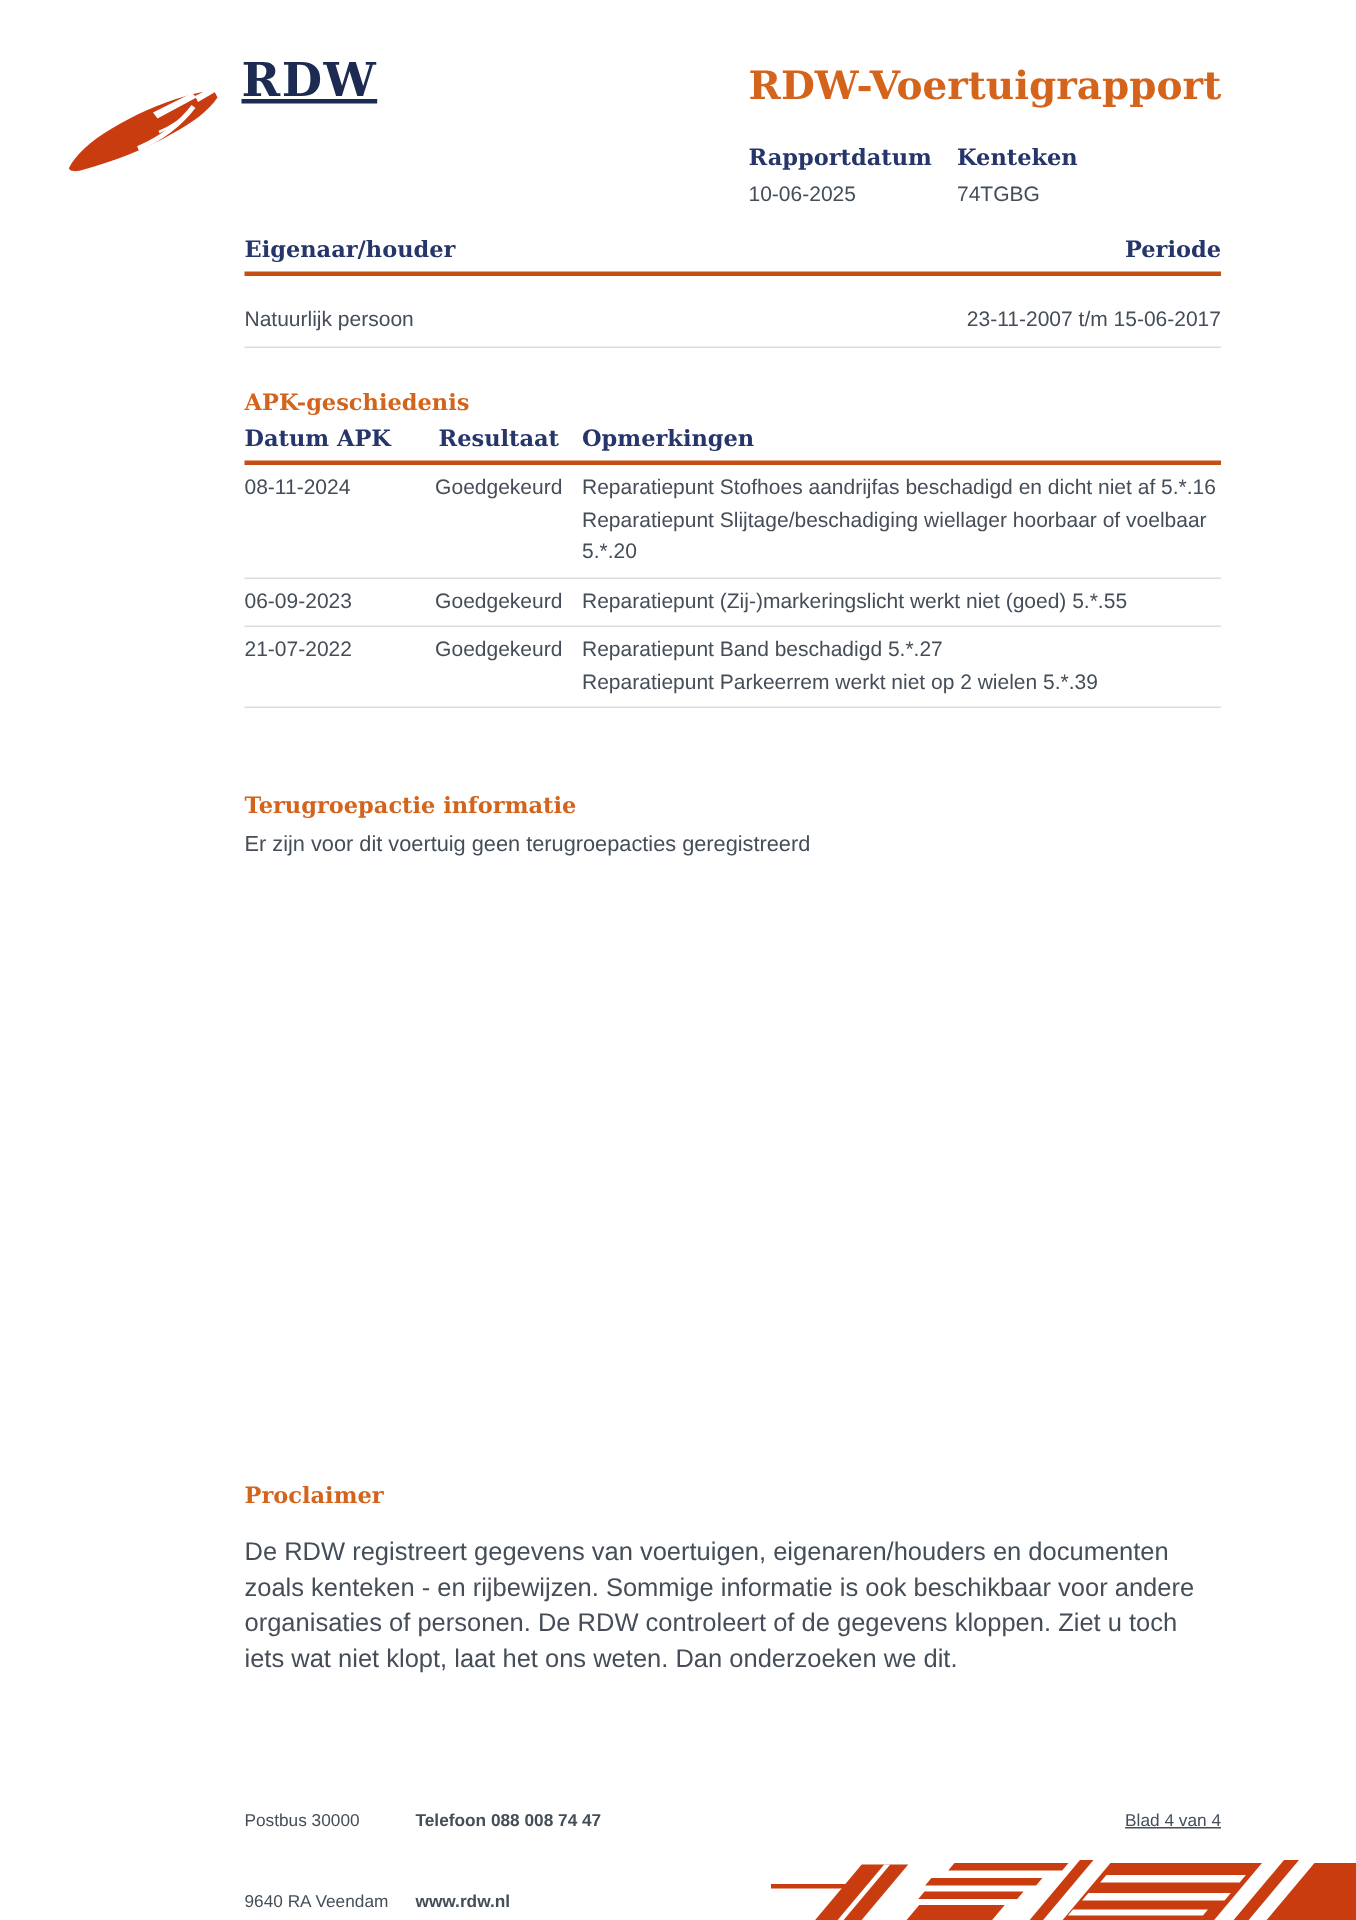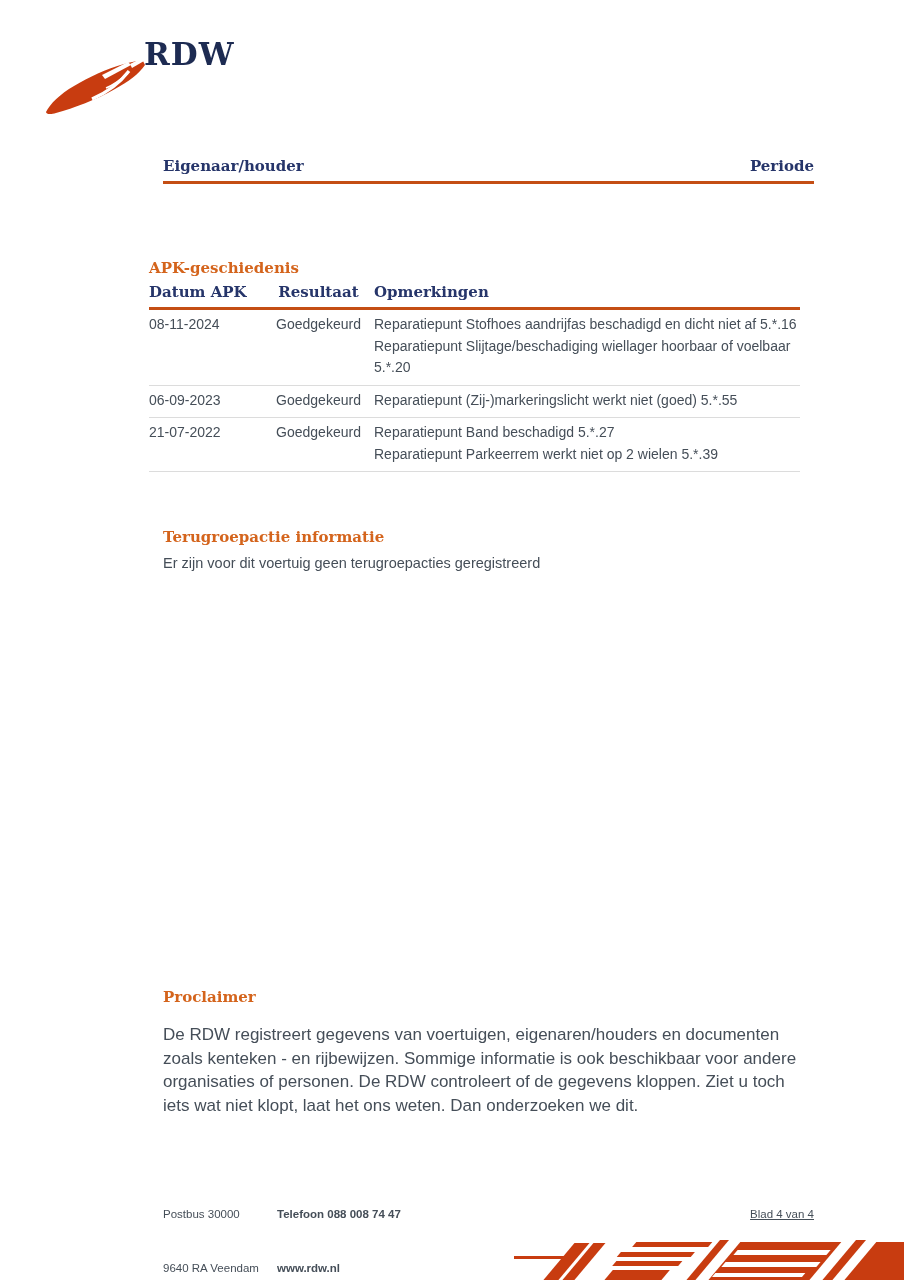--- a/index.html
+++ b/index.html
@@ -8,23 +8,23 @@
     position:relative; width:904px; height:1280px; margin:0 auto;
     background:#ffffff; overflow:hidden;
     font-family:"Liberation Sans", sans-serif;
     color:#454E58;
   }
   .serifhead { font-family:"DejaVu Serif", serif; font-weight:bold; }
 
   
   .logo-flag { position:absolute; left:44px; top:54px; width:106px; height:62px; }
   .logo-text {
-    position:absolute; left:144px; top:36px;
+    position:absolute; left:161px; top:36px;
     font-family:"DejaVu Serif", serif; font-weight:bold;
-    font-size:31px; color:#1D2B52; letter-spacing:1px;
+    font-size:31px; color:#1D2B52; letter-spacing:1px;text-decoration:underline;
   }
   .header-right { position:absolute; left:499px; top:42px; width:316px; }
   .doc-title { font-size:26px; color:#D4641C; line-height:32px; white-space:nowrap; }
   .meta-row { display:flex; margin-top:22px; }
   .meta-col { width:139px; }
   .meta-label { font-size:15px; color:#26356A; }
   .meta-value { font-size:14px; margin-top:7px; color:#454E58; }
 
   
   .owner-section { position:absolute; left:163px; top:157px; width:651px; }
@@ -33,21 +33,21 @@
     font-size:15px; color:#26356A;
     padding-bottom:6px; border-bottom:3px solid #C44E14;
   }
   .owner-row {
     display:flex; justify-content:space-between;
     font-size:14px; padding-top:20px; padding-bottom:11px;
     border-bottom:1px solid #DCDCDC;
   }
 
   
-  .apk-section { position:absolute; left:149px; top:259px; width:651px; }
+  .apk-section { position:absolute; left:163px; top:259px; width:651px; }
   .section-title-orange { font-size:15px; color:#D4641C; }
   .apk-head {
     display:flex; font-size:15px; color:#26356A;
     margin-top:3px; padding:3px 0 6px; border-bottom:3px solid #C44E14;
   }
   .col-datum { width:114px; flex:none; }
   .col-resultaat { width:111px; flex:none;text-align:center; }
   .col-opmerkingen { flex:1; min-width:0; }
   .apk-row {
     display:flex; font-size:14px; line-height:21.5px;
@@ -80,25 +80,42 @@
 
   <svg class="logo-flag" viewBox="0 0 106 62" xmlns="http://www.w3.org/2000/svg">
     <path fill="#C83C10" d="M2,58 C6,50 16,40 30,32 C45,23 62,15 80,10 C88,8 96,6 99,7 L101,11 C95,20 84,28 71,35 C52,46 30,54 12,59 C6,61 2,60 2,58 Z"></path>
     <polygon fill="#ffffff" points="58,21 84,8 87,11 61,25"></polygon>
     <polygon fill="#ffffff" points="86,10 98,4 100,7 88,14"></polygon>
     <path d="M48,45 C62,39 75,30 85,17" stroke="#ffffff" stroke-width="3.2" fill="none"></path>
     <path d="M62,34 C70,31 78,25 84,19" stroke="#ffffff" stroke-width="1.8" fill="none"></path>
   </svg>
   <div class="logo-text serifhead">RDW</div>
 
+  <div class="header-right">
+    <div class="doc-title serifhead">RDW-Voertuigrapport</div>
+    <div class="meta-row">
+      <div class="meta-col">
+        <div class="meta-label serifhead">Rapportdatum</div>
+        <div class="meta-value">10-06-2025</div>
+      </div>
+      <div class="meta-col">
+        <div class="meta-label serifhead">Kenteken</div>
+        <div class="meta-value">74TGBG</div>
+      </div>
+    </div>
+  </div>
 
   <div class="owner-section">
     <div class="owner-header">
       <span class="serifhead">Eigenaar/houder</span>
       <span class="serifhead">Periode</span>
+    </div>
+    <div class="owner-row">
+      <span>Natuurlijk persoon</span>
+      <span>23-11-2007 t/m 15-06-2017</span>
     </div>
   </div>
 
   <div class="apk-section">
     <div class="section-title-orange serifhead">APK-geschiedenis</div>
     <div class="apk-head">
       <div class="col-datum serifhead">Datum APK</div>
       <div class="col-resultaat serifhead">Resultaat</div>
       <div class="col-opmerkingen serifhead">Opmerkingen</div>
     </div>

